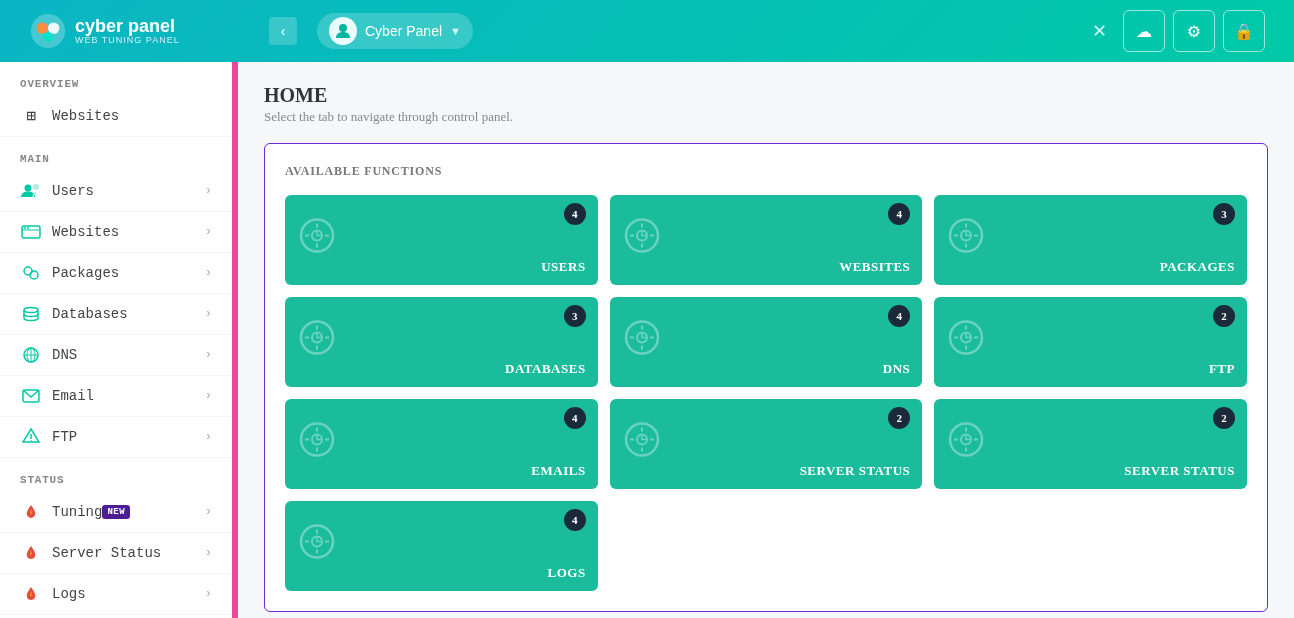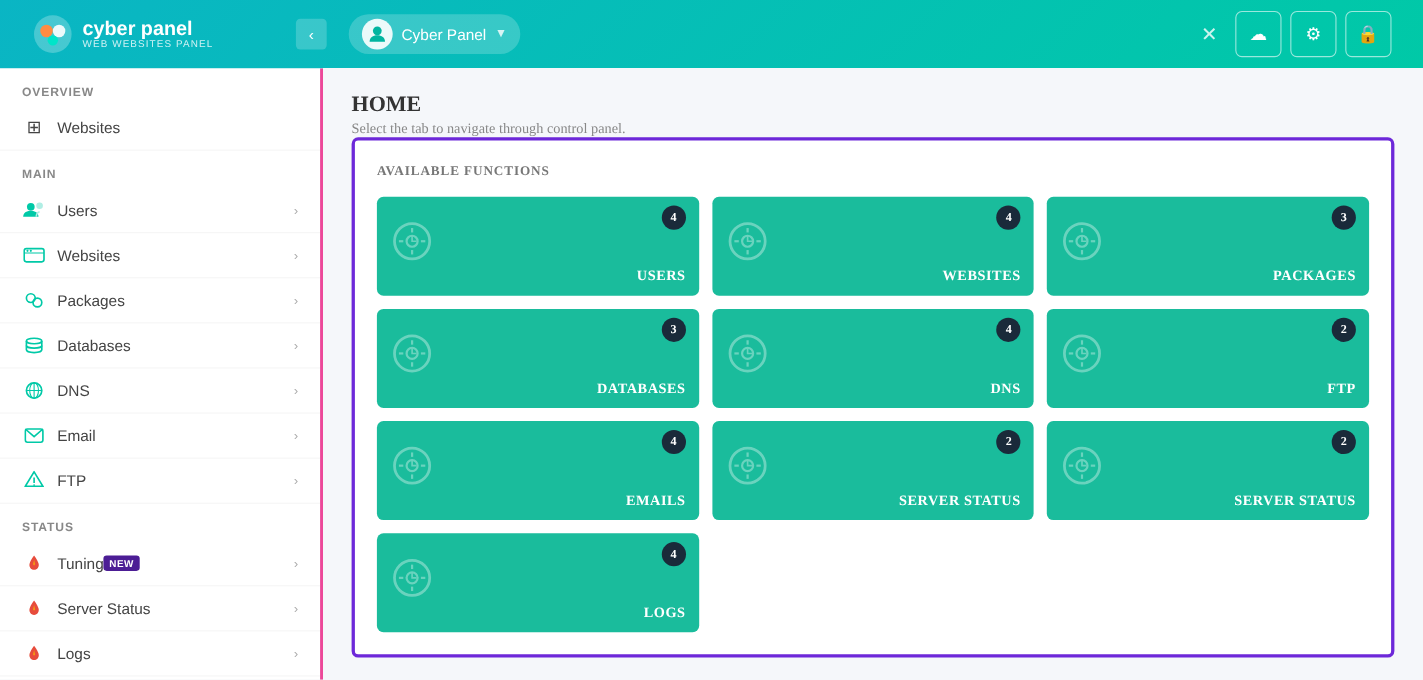--- a/index.html
+++ b/index.html
@@ -104,25 +104,26 @@
 
     
     .layout {
       display: flex;
       flex: 1;
       overflow: hidden;
     }
 
     
     .sidebar {
-      width: 294px;
+      width: 238px;
       background: white;
       flex-shrink: 0;
       overflow-y: auto;
-      border-right: 3px solid #ec4899;
+      border-right: 6px solid #ec4899;
+      font-family: Liberation Mono, monospace;
     }
     .sidebar-section-title {
       padding: 16px 20px 6px;
       font-size: 11px;
       font-weight: 700;
       color: #888;
       letter-spacing: 0.8px;
     }
     .sidebar-item {
       display: flex;
@@ -169,27 +170,28 @@
     }
     .page-title {
       font-size: 20px;
       font-weight: 600;
       color: #333;
       margin-bottom: 2px;
     }
     .page-subtitle {
       font-size: 13px;
       color: #888;
+      margin-bottom: 18px;
     }
 
     
     .functions-card {
       background: white;
       border-radius: 6px;
-      border: 3px solid #6d28d9;
+      border: 1px solid #6d28d9;
       padding: 20px;
     }
     .functions-title {
       font-size: 12px;
       font-weight: 700;
       color: #777;
       letter-spacing: 0.8px;
       margin-bottom: 16px;
     }
     .grid {
@@ -247,21 +249,21 @@
   <div class="topnav-logo">
 
     <svg class="logo-icon" viewBox="0 0 40 40">
       <circle cx="20" cy="20" r="18" fill="rgba(255,255,255,0.25)"></circle>
       <circle cx="14" cy="17" r="6" fill="#ff8c42"></circle>
       <circle cx="26" cy="17" r="6" fill="#fff" opacity="0.9"></circle>
       <circle cx="20" cy="26" r="5" fill="#00e5c9"></circle>
     </svg>
     <div>
       <div class="logo-text">cyber panel</div>
-      <div class="logo-sub">WEB WEBSITES PANEL</div>
+      <div class="logo-sub">WEB TUNING PANEL</div>
     </div>
   </div>
   <button class="topnav-toggle">‹</button>
 
   <div class="topnav-user" style="margin-left:20px;">
     <div class="user-avatar">
       <svg width="18" height="18" viewBox="0 0 18 18">
         <circle cx="9" cy="6" r="4" fill="#00b5a0"></circle>
         <path d="M2 16c0-4 3-6 7-6s7 2 7 6" fill="#00b5a0"></path>
       </svg>

